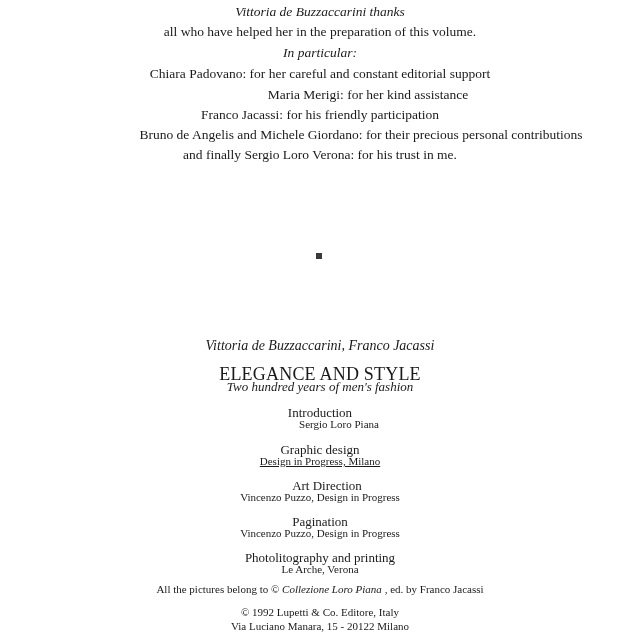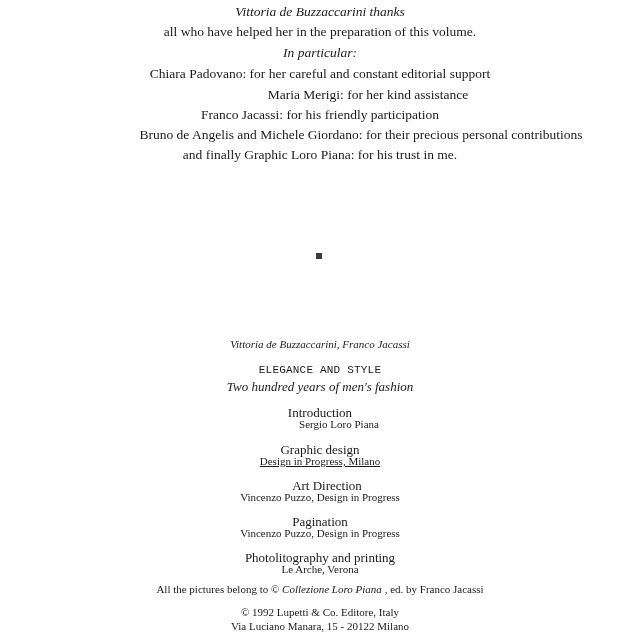--- a/index.html
+++ b/index.html
@@ -25,40 +25,40 @@
     .ack { font-size: 13.5px; }
     .ack.i { font-style: italic; }
     .marker {
       position: absolute;
       left: 316px;
       top: 253px;
       width: 6px;
       height: 6px;
       background: #3a3a3a;
     }
-    .authors { font-size: 11px; font-style: italic; }
-    .title { font-size: 11px; letter-spacing: 0.2px; font-family: Liberation Mono, monospace; }
+    .authors { font-size: 14px; font-style: italic; }
+    .title { font-size: 18px; letter-spacing: 0.2px; }
     .subtitle { font-size: 13px; font-style: italic; }
     .role { font-size: 13px; }
     .name { font-size: 11px; }
     .pictures { font-size: 11px; }
     .pictures em { font-style: italic; }
     .copy { font-size: 11px; }
   </style>
 </head>
 <body>
 
 <div class="line ack i" style="top:4px;">Vittoria de Buzzaccarini thanks</div>
 <div class="line ack" style="top:24px;">all who have helped her in the preparation of this volume.</div>
 <div class="line ack i" style="top:45px;">In particular:</div>
 <div class="line ack" style="top:66px;">Chiara Padovano: for her careful and constant editorial support</div>
 <div class="line ack" style="top:87px;padding-left:48px;">Maria Merigi: for her kind assistance</div>
 <div class="line ack" style="top:107px;">Franco Jacassi: for his friendly participation</div>
 <div class="line ack" style="top:127px;padding-left:41px;">Bruno de Angelis and Michele Giordano: for their precious personal contributions</div>
-<div class="line ack" style="top:147px;">and finally Graphic Loro Piana: for his trust in me.</div>
+<div class="line ack" style="top:147px;">and finally Sergio Loro Verona: for his trust in me.</div>
 
 <div class="marker"></div>
 
 <div class="line authors" style="top:338px;">Vittoria de Buzzaccarini, Franco Jacassi</div>
 <div class="line title" style="top:364px;">ELEGANCE AND STYLE</div>
 <div class="line subtitle" style="top:379px;">Two hundred years of men's fashion</div>
 
 <div class="line role" style="top:405px;">Introduction</div>
 <div class="line name" style="top:418px;margin-left:19px;">Sergio Loro Piana</div>
 

